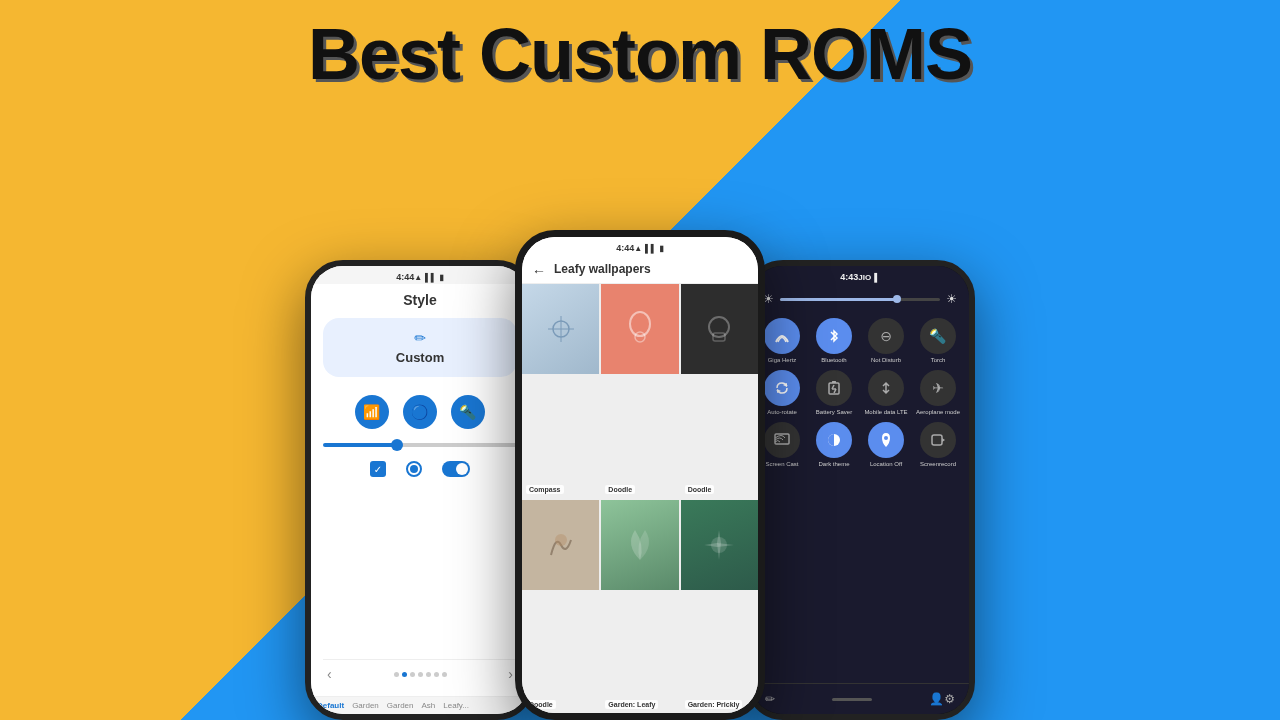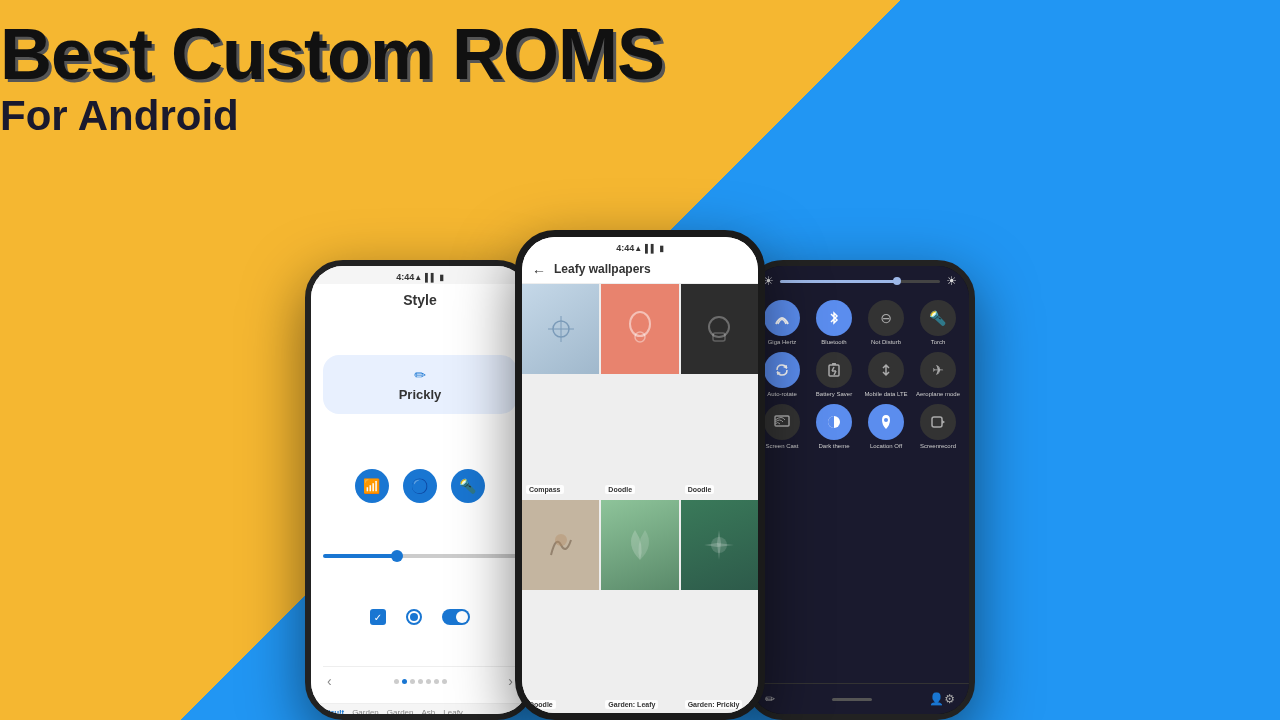--- a/index.html
+++ b/index.html
@@ -14,21 +14,21 @@
       position: absolute;
       inset: 0;
       background: linear-gradient(135deg, #F5B731 45%, #2196F3 45%);
     }
 
     
     .title-container {
       position: absolute;
       top: 18px;
       left: 0; right: 0;
-      text-align: left;
+      text-align: center;
       z-index: 10;
     }
     .title-main {
       font-size: 72px;
       font-weight: 900;
       color: #111;
       text-shadow: 3px 3px 0 #555;
       line-height: 1;
       letter-spacing: -1px;
     }
@@ -123,21 +123,20 @@
     .status-icons { display: flex; gap: 3px; align-items: center; font-size: 8px; }
 
     
     .p1-content {
       flex: 1;
       display: flex;
       flex-direction: column;
       align-items: center;
       padding: 8px 12px;
       background: #fff;
-      gap: 37px;
     }
     .p1-title {
       font-size: 14px;
       font-weight: 600;
       color: #333;
       margin-bottom: 10px;
     }
     .p1-colour-box {
       background: #e8f0fe;
       border-radius: 16px;
@@ -398,42 +397,41 @@
       margin: 0 auto;
     }
   </style>
 </head>
 <body>
 
 <div class="bg-diagonal"></div>
 
 <div class="title-container">
   <div class="title-main">Best Custom ROMS</div>
-  <div class="title-sub">For Android</div>
 </div>
 
 <div class="phones-container">
 
   <div class="phone phone-1">
     <div class="screen">
 
       <div class="status-bar light">
         <span>4:44</span>
         <div class="status-icons">
           <span>▲</span>
           <span>▌▌</span>
           <span>▮</span>
         </div>
       </div>
 
       <div class="p1-content">
         <div class="p1-title">Style</div>
         <div class="p1-colour-box">
           <div class="pencil-icon">✏</div>
-          <div class="colour-label">Prickly</div>
+          <div class="colour-label">Custom</div>
         </div>
         <div class="p1-icons-row">
           <div class="p1-icon-circle">📶</div>
           <div class="p1-icon-circle">🔵</div>
           <div class="p1-icon-circle">🔦</div>
         </div>
         <div class="p1-slider">
           <div class="p1-slider-thumb"></div>
         </div>
         <div class="p1-controls-row">
@@ -549,20 +547,27 @@
           </div>
           <div class="p2-cell-label">Garden: Prickly</div>
         </div>
       </div>
     </div>
   </div>
 
   <div class="phone phone-3">
     <div class="screen">
 
+      <div class="status-bar dark">
+        <span>4:43</span>
+        <div class="status-icons">
+          <span>JIO</span>
+          <span>▌</span>
+        </div>
+      </div>
 
       <div class="p3-brightness">
         <span class="p3-brightness-icon">☀</span>
         <div class="p3-brightness-bar">
           <div class="p3-brightness-fill"></div>
           <div class="p3-brightness-thumb"></div>
         </div>
         <span class="p3-brightness-icon">☀</span>
       </div>
 

